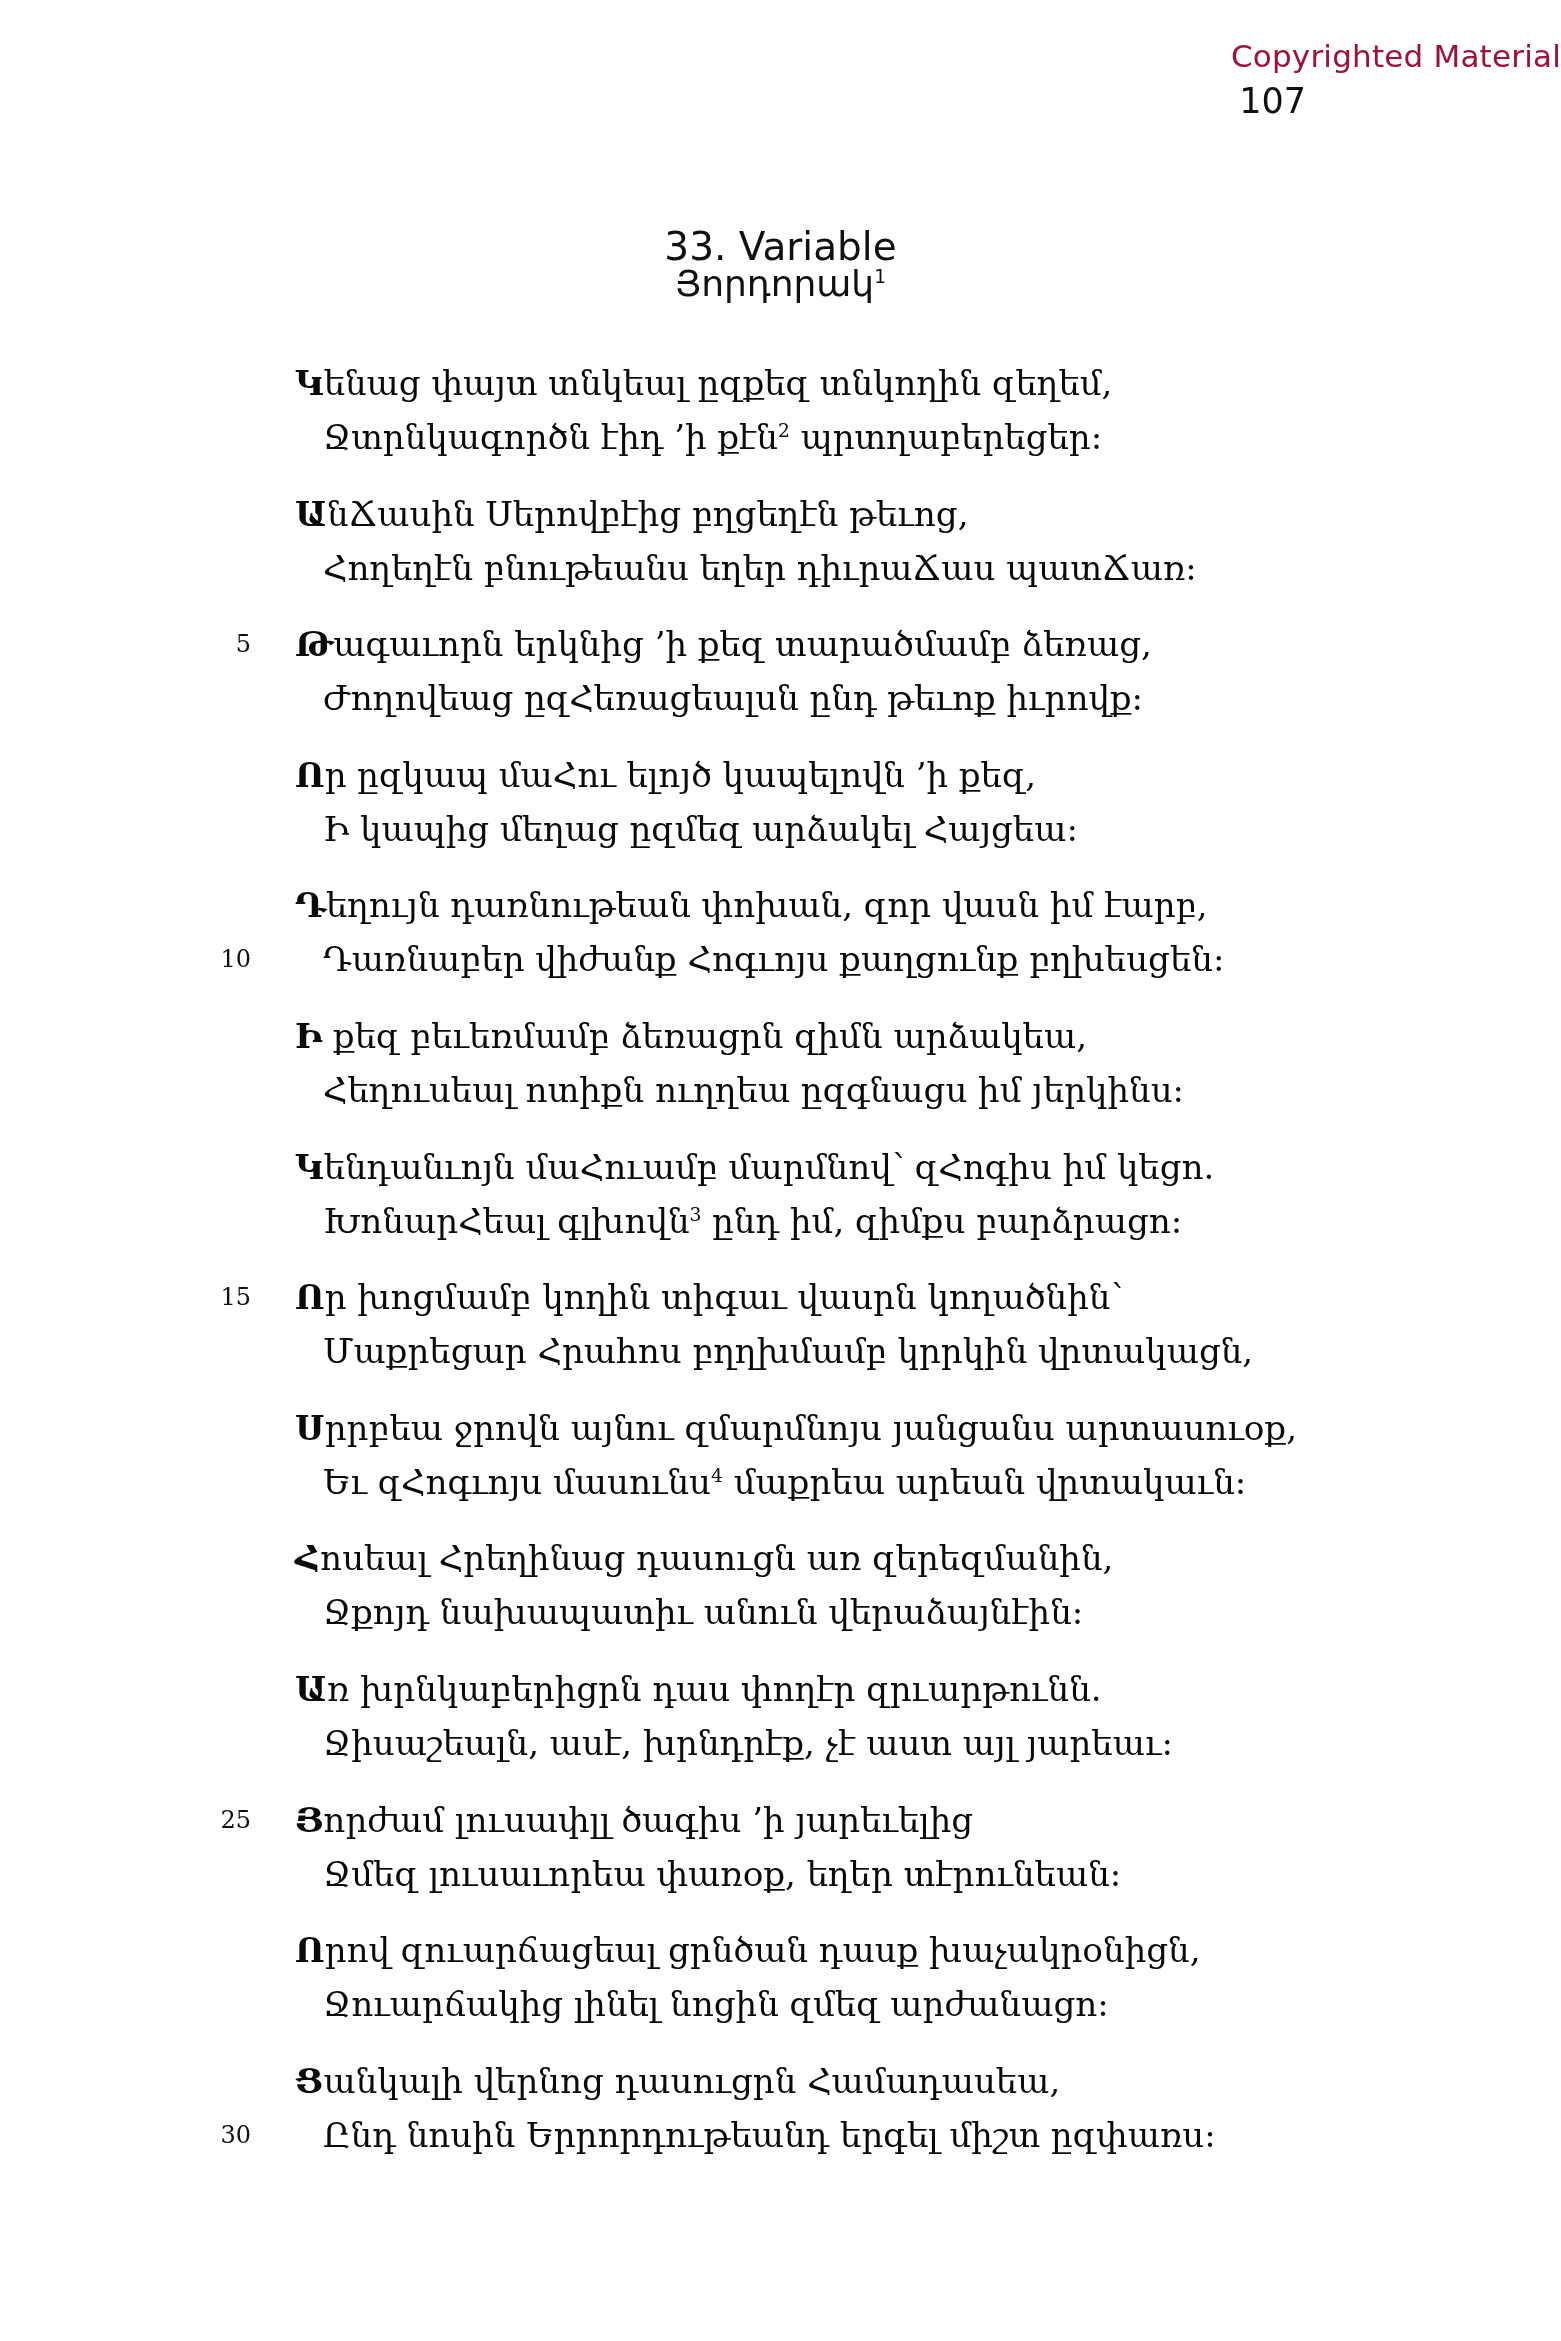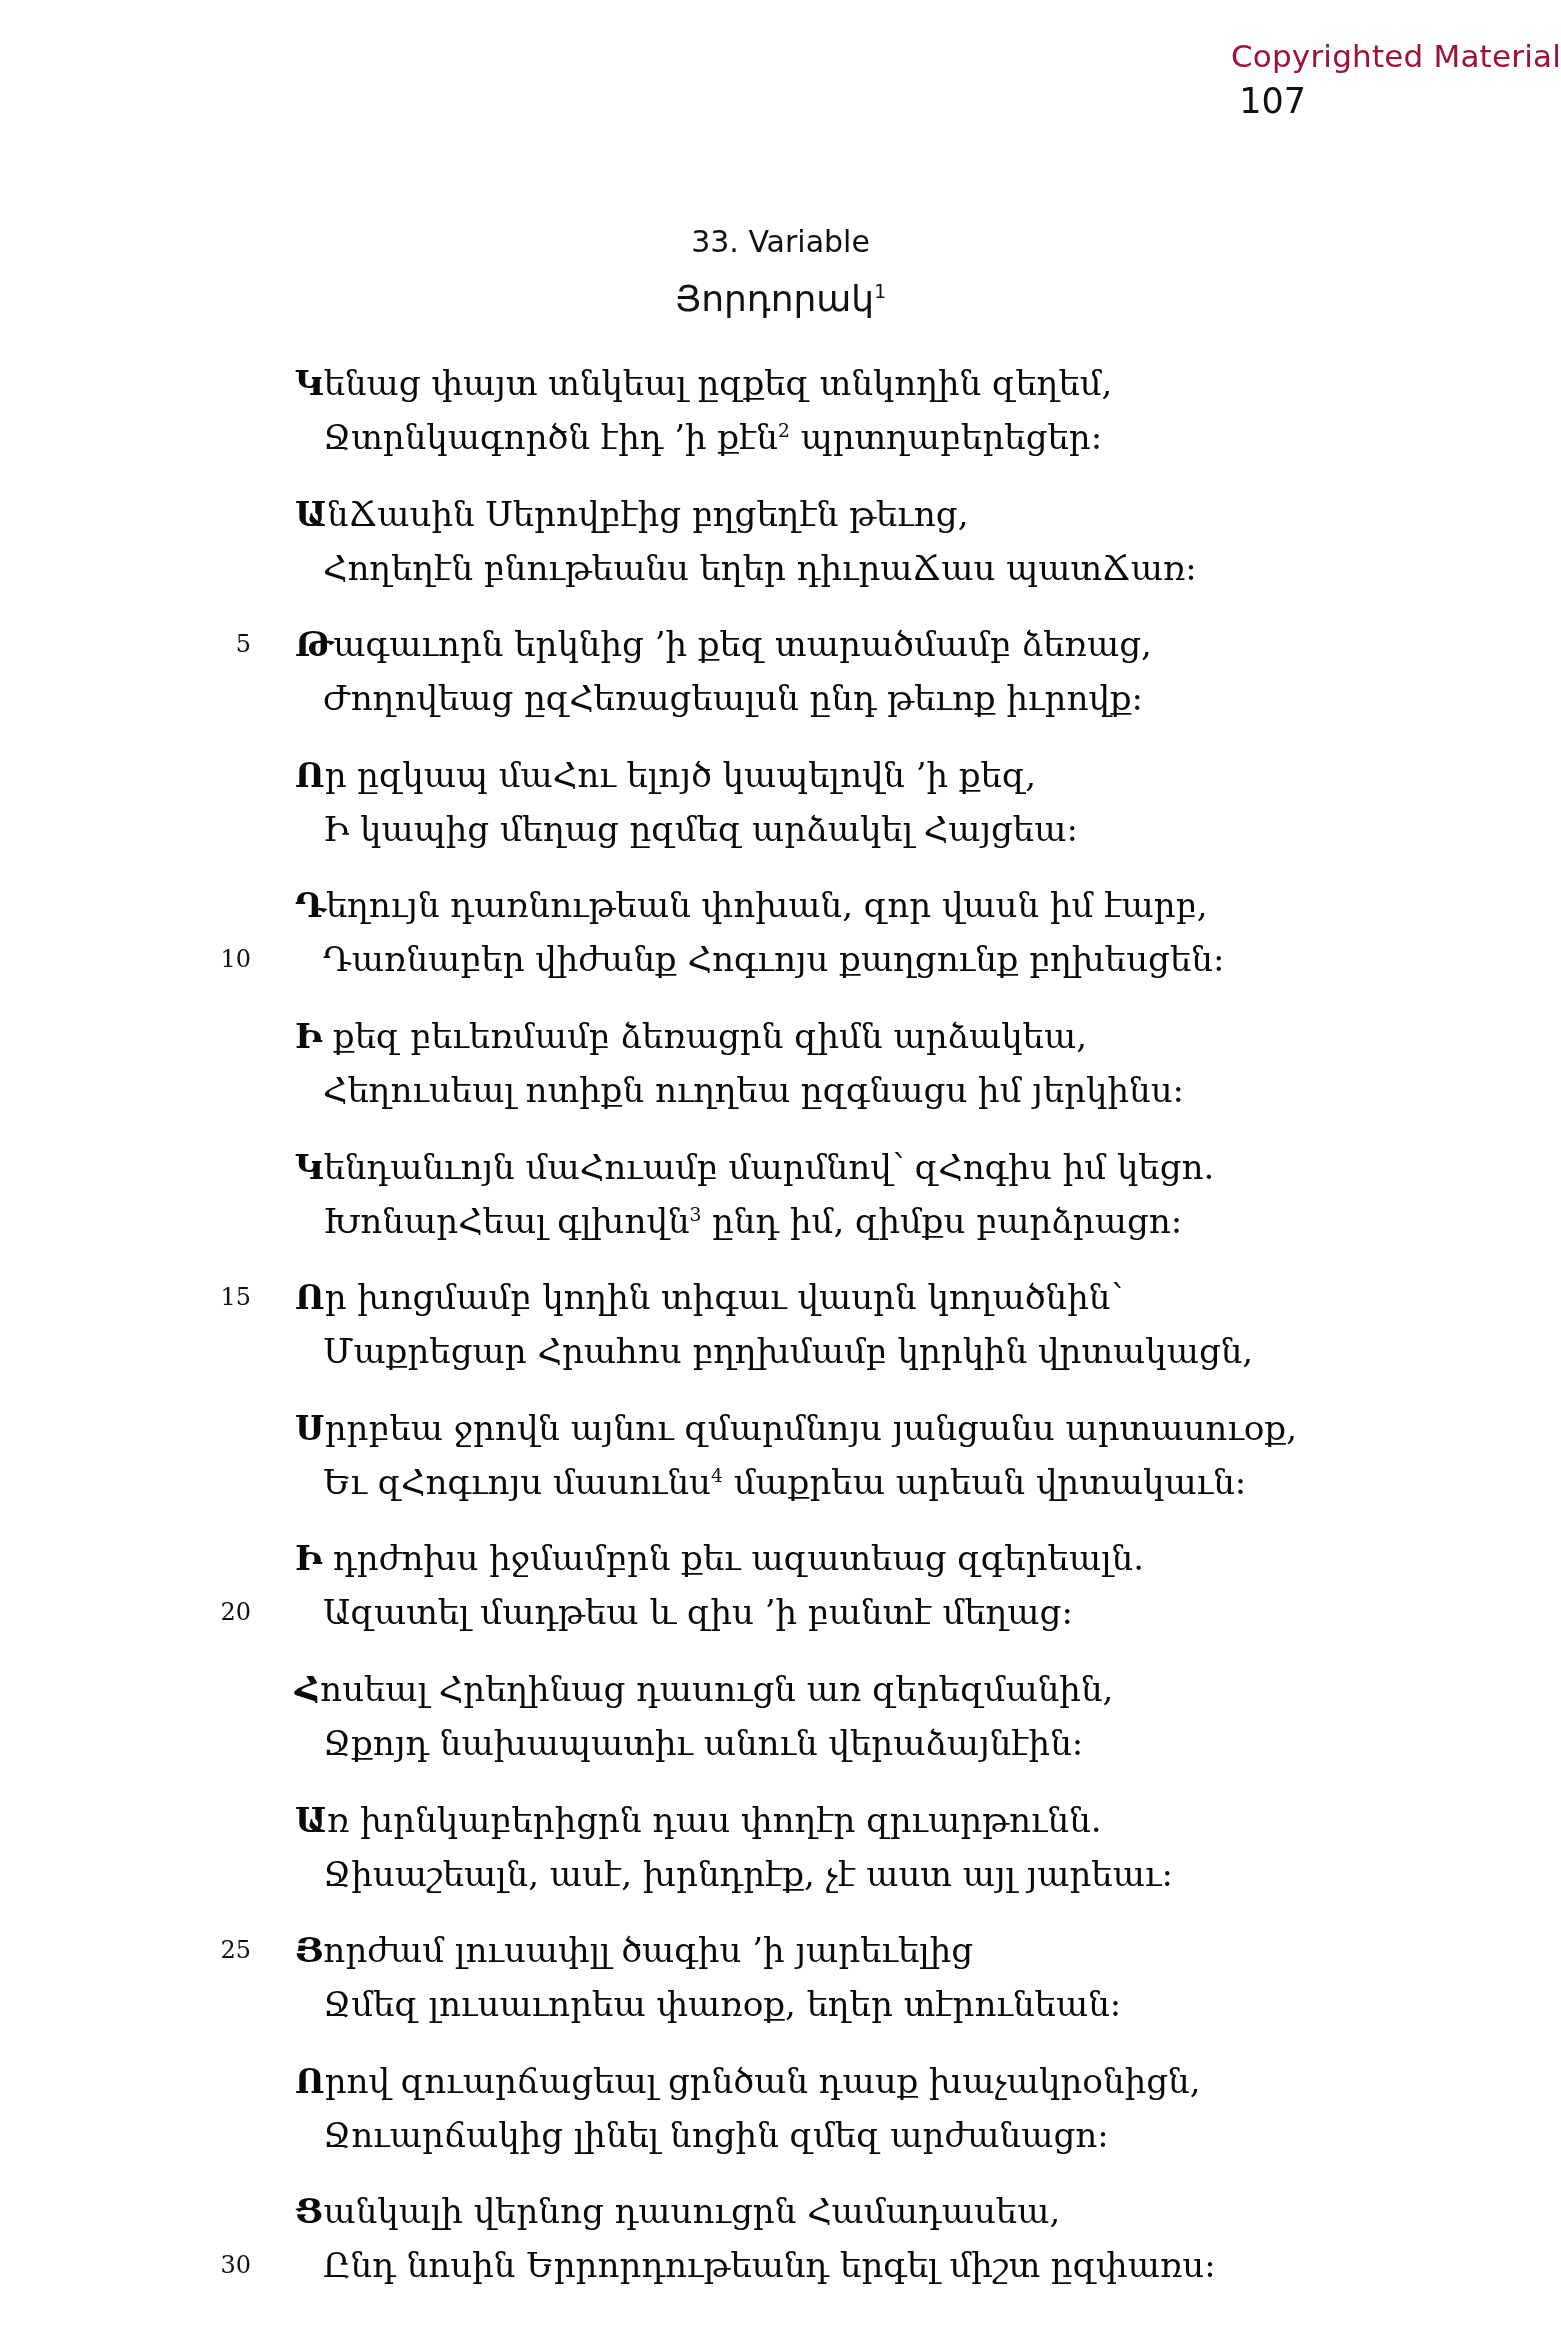--- a/index.html
+++ b/index.html
@@ -48,24 +48,23 @@
   
   .title-block {
     position: absolute;
     top: 227px;
     left: 0;
     width: 1561px;
     text-align: center;
   }
   .poem-number-title {
     font-family: "DejaVu Sans", sans-serif;
-    font-size: 30px;
+    font-size: 39px;
     color: #111;
     line-height: 1.0;
-    margin-bottom: 24px;
   }
   .poem-title-arm {
     font-family: "DejaVu Sans", sans-serif;
     font-size: 36px;
     color: #111;
     line-height: 1.0;
   }
   .poem-title-arm sup {
     font-size: 0.52em;
     vertical-align: super;
@@ -170,24 +169,20 @@
       </div>
       <div class="stanza">
         <div class="verse-line"><span class="line-number">15</span><span class="initial">Ո</span><span>ր խոցմամբ կողին տիգաւ վասրն կողածնին՝</span></div>
         <div class="verse-line indent"><span>Մաքրեցար Հրահոս բղղխմամբ կրրկին վրտակացն,</span></div>
       </div>
       <div class="stanza">
         <div class="verse-line"><span class="initial">Ս</span><span>րրբեա ջրովն այնու զմարմնոյս յանցանս արտասուօք,</span></div>
         <div class="verse-line indent"><span>Եւ զՀոգւոյս մասունս</span><sup>4</sup><span> մաքրեա արեան վրտակաւն:</span></div>
       </div>
       <div class="stanza">
-        <div class="verse-line"><span class="initial">Ի</span><span> դրժոխս իջմամբրն քեւ ազատեաց զգերեալն.</span></div>
-        <div class="verse-line indent"><span class="line-number">20</span><span>Ազատել մադթեա և զիս ’ի բանտէ մեղաց:</span></div>
-      </div>
-      <div class="stanza">
         <div class="verse-line"><span class="initial">Հ</span><span>ոսեալ Հրեղինաց դասուցն առ զերեզմանին,</span></div>
         <div class="verse-line indent"><span>Ջքոյդ նախապատիւ անուն վերաձայնէին:</span></div>
       </div>
       <div class="stanza">
         <div class="verse-line"><span class="initial">Ա</span><span>ռ խրնկաբերիցրն դաս փողէր զրւարթունն.</span></div>
         <div class="verse-line indent"><span>Ջիսաշեալն, ասէ, խրնդրէք, չէ աստ այլ յարեաւ:</span></div>
       </div>
       <div class="stanza">
         <div class="verse-line"><span class="line-number">25</span><span class="initial">Յ</span><span>որժամ լուսափլլ ծագիս ’ի յարեւելից</span></div>
         <div class="verse-line indent"><span>Ջմեզ լուսաւորեա փառօք, եղեր տէրունեան:</span></div>

